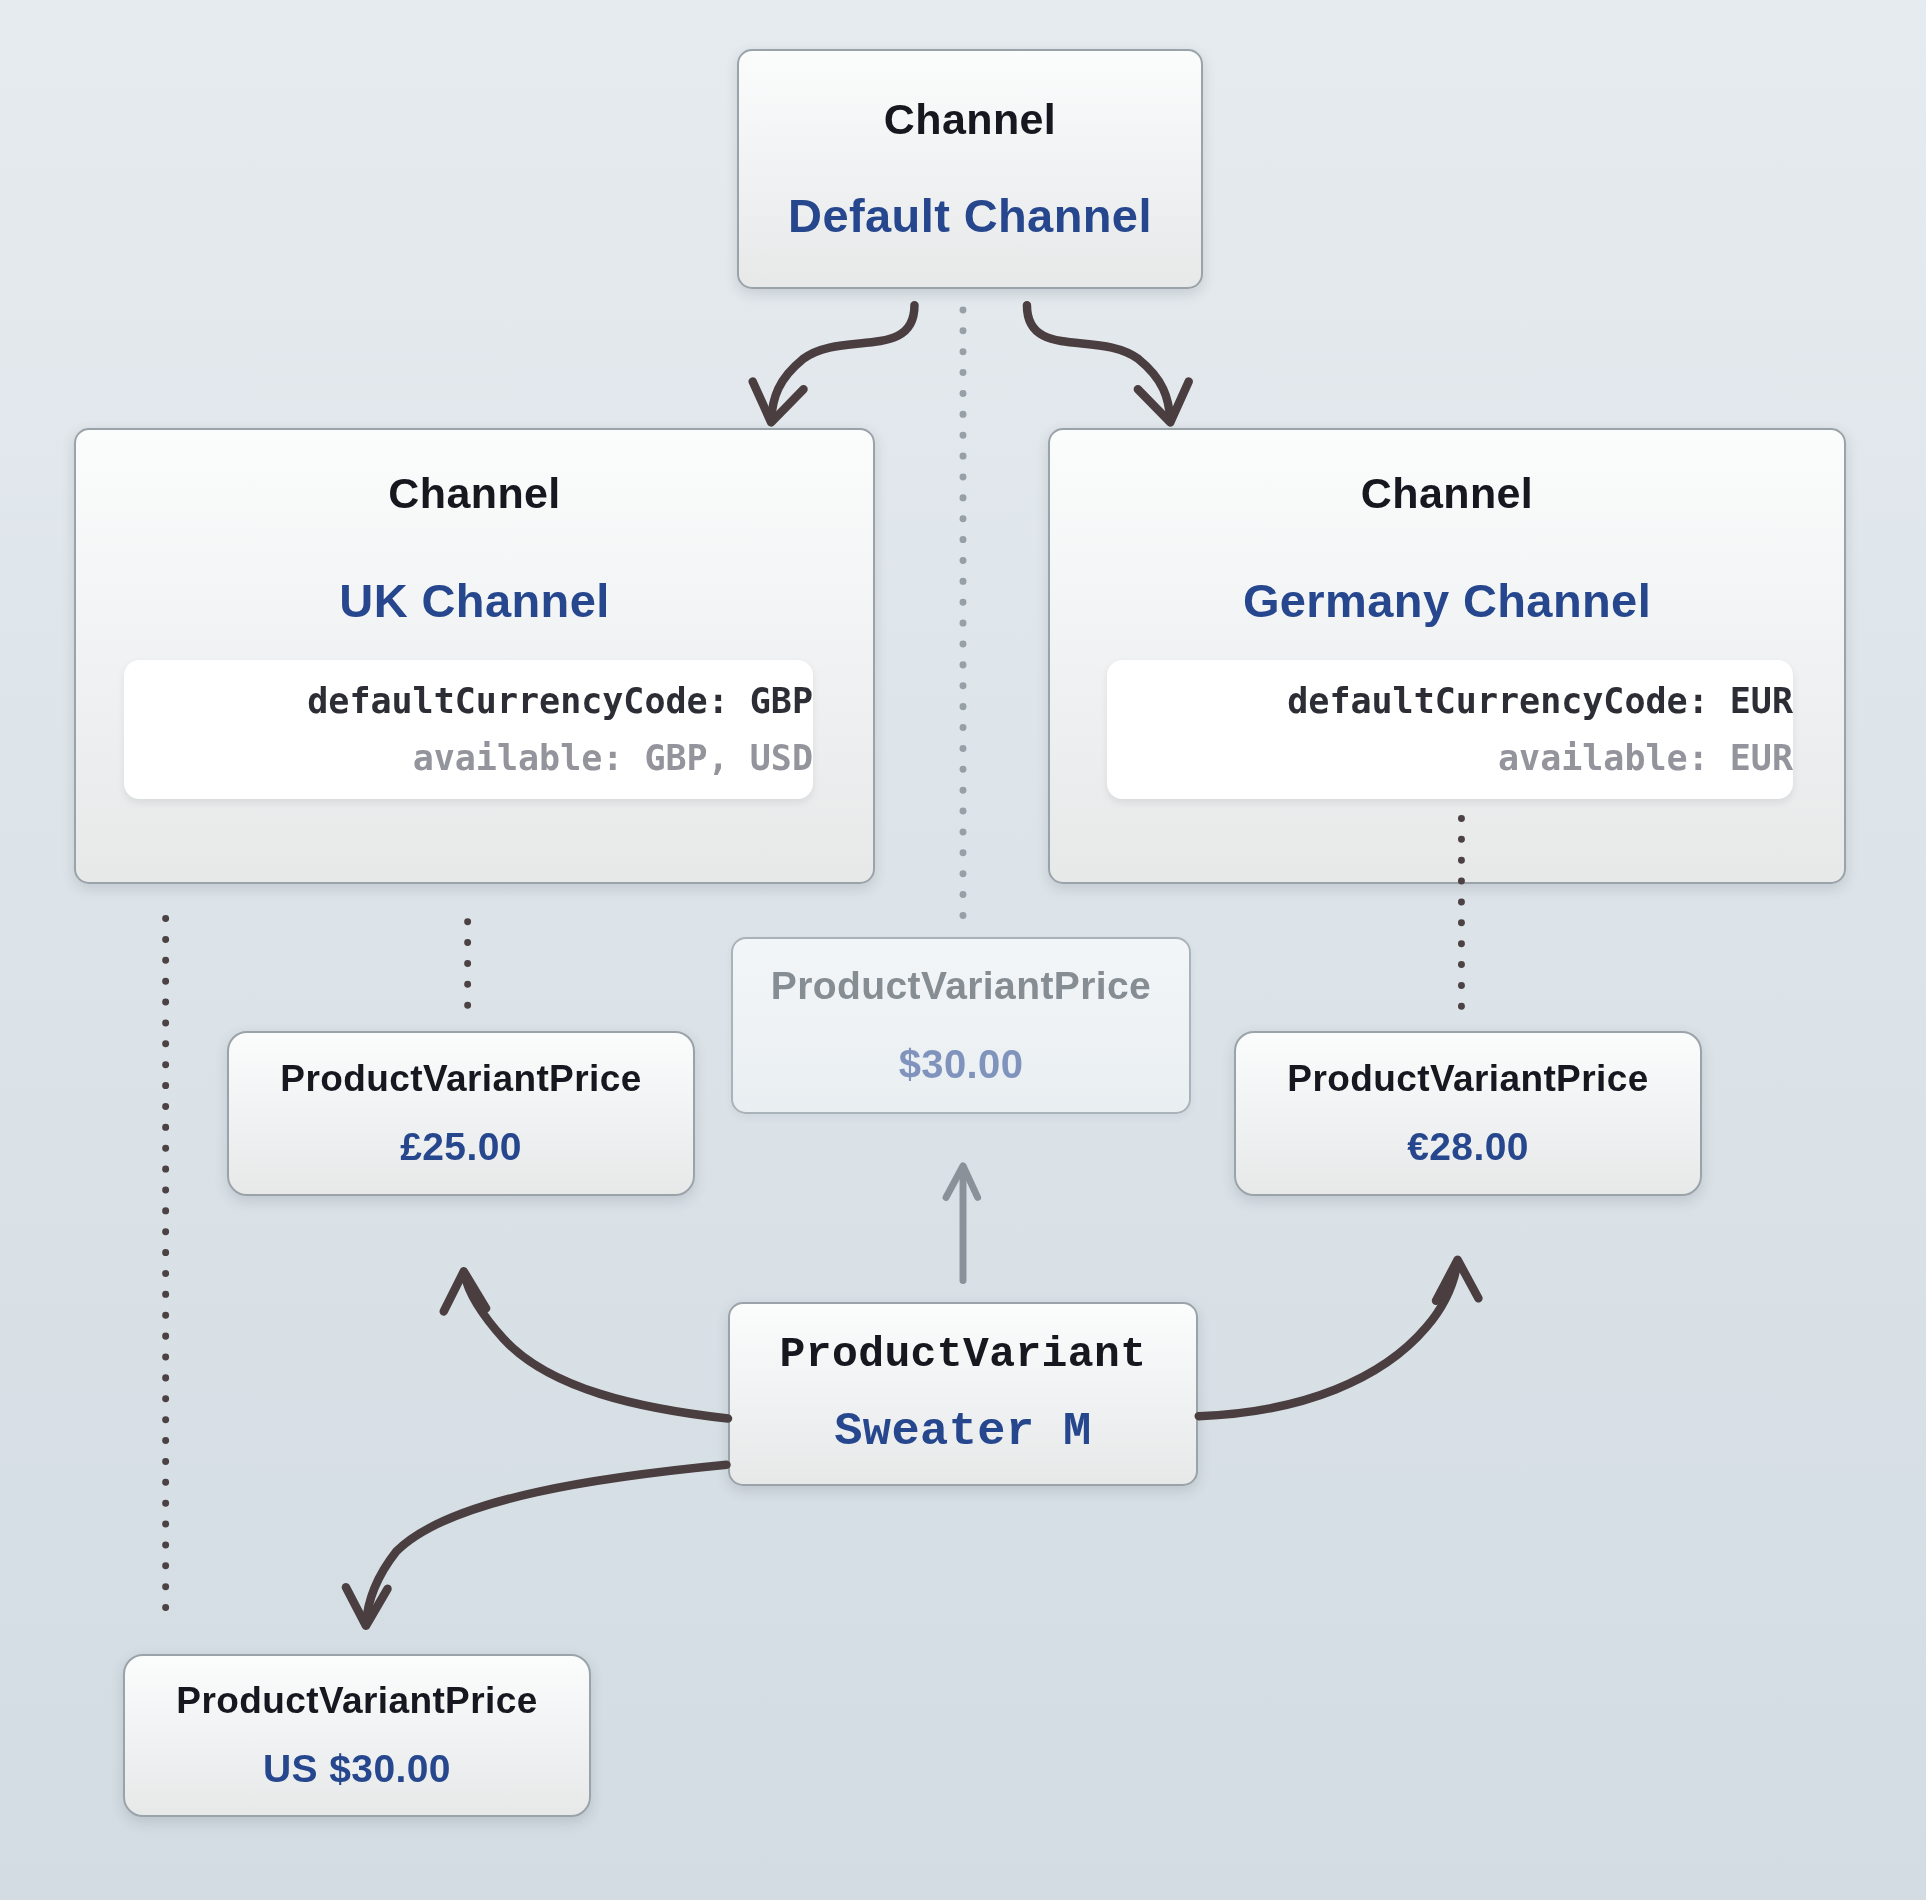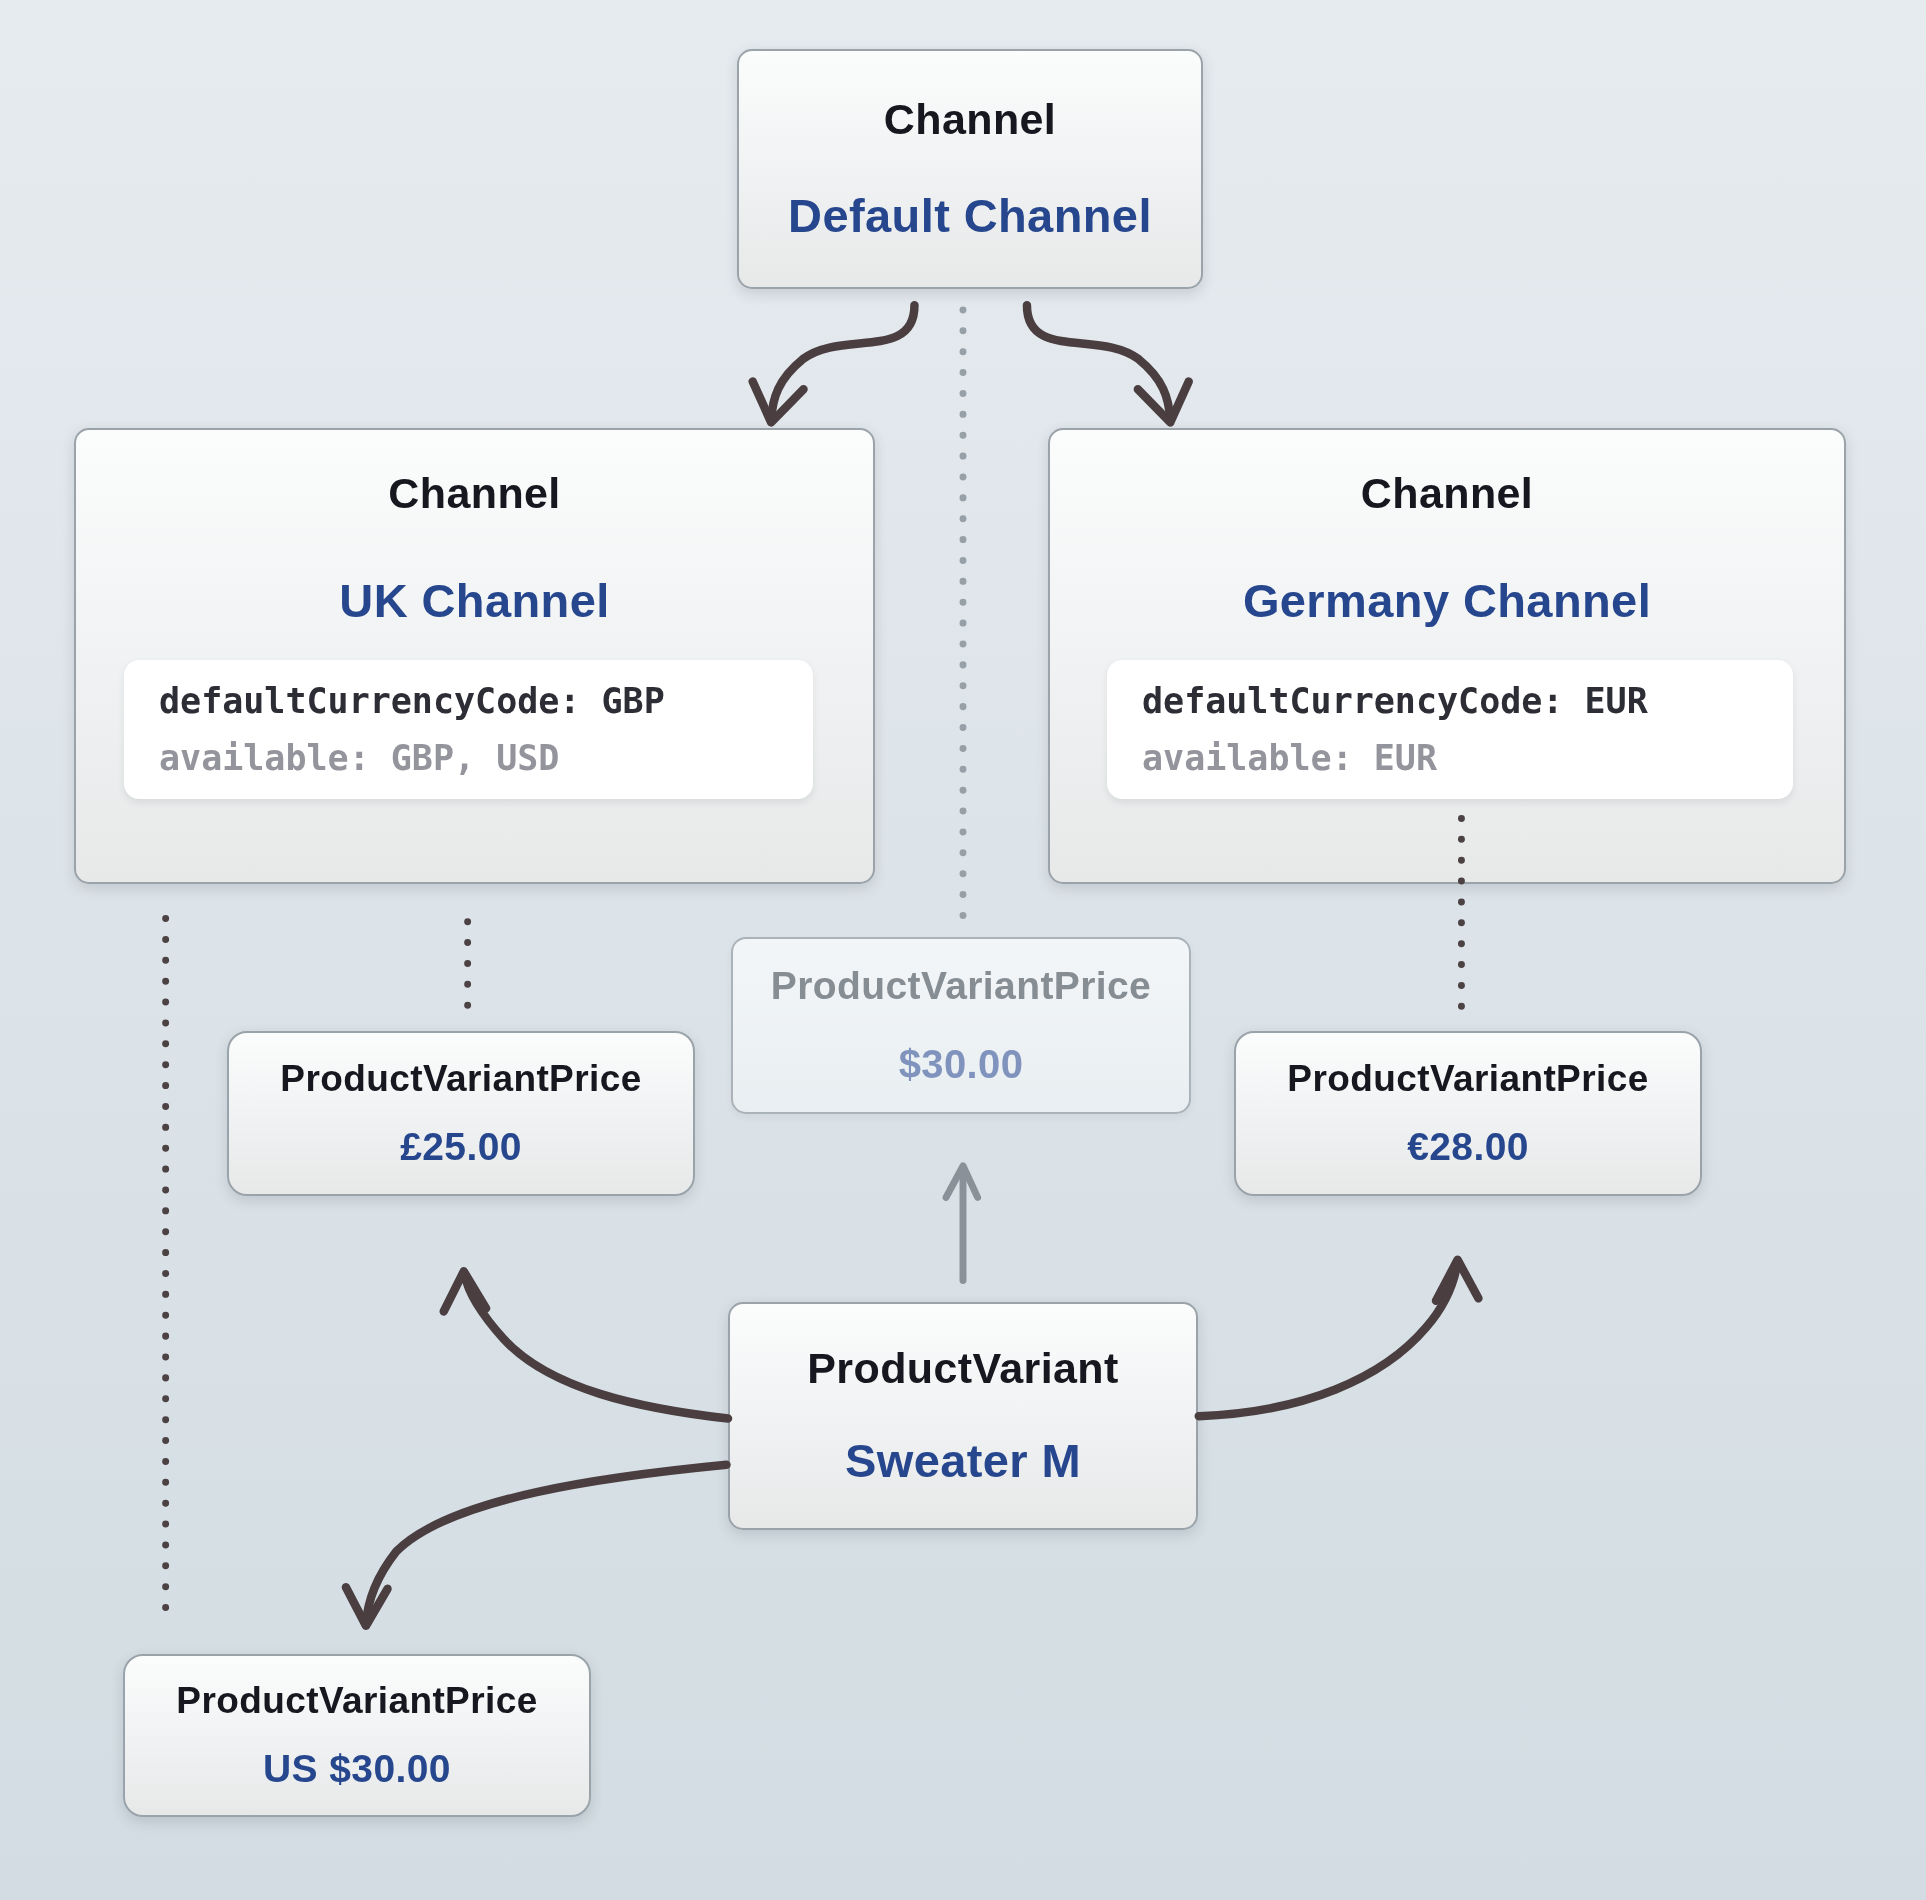--- a/index.html
+++ b/index.html
@@ -36,21 +36,21 @@
   
   .node.channel-big{justify-content:flex-start;padding-top:39px;}
   .node.channel-big .node-type{margin-top:0;}
   .node.channel-big .node-title{margin-top:55px;}
   .code-block{
     position:absolute;left:48px;right:60px;top:230px;height:139px;
     background:var(--code-bg);border-radius:15.4px;
     box-shadow:0 3.1px 7.7px rgba(55,65,75,0.10);
     display:flex;flex-direction:column;justify-content:center;
     padding:0 0 0 35px;box-sizing:border-box;
-    text-align:left;
+    text-align:right;
   }
   .code-line{font-family:"DejaVu Sans Mono","Liberation Mono",monospace;font-size:35px;line-height:57px;white-space:pre;}
   .code-line .k{font-weight:700;color:var(--code-dark);}
   .code-line .v{font-weight:700;color:var(--code-dark);}
   .code-line.muted .k,.code-line.muted .v{color:var(--code-gray);}
 
   
   .node.price{border-radius:20px;border-width:2.3px;}
   .node.price .node-type{font-size:37px;}
   .node.price .node-title{font-size:39px;}
@@ -108,21 +108,21 @@
   <div class="node price" style="left:227px;top:1031px;width:468px;height:165px;">
     <div class="node-type">ProductVariantPrice</div>
     <div class="node-title">£25.00</div>
   </div>
 
   <div class="node price" style="left:1234px;top:1031px;width:468px;height:165px;">
     <div class="node-type">ProductVariantPrice</div>
     <div class="node-title">€28.00</div>
   </div>
 
-  <div class="node" style="left:728px;top:1302px;width:470px;height:228px;">
+  <div class="node" style="left:728px;top:1302px;width:470px;height:184px;font-family:Liberation Mono, monospace;">
     <div class="node-type">ProductVariant</div>
     <div class="node-title">Sweater M</div>
   </div>
 
   <div class="node price" style="left:123px;top:1654px;width:468px;height:163px;">
     <div class="node-type">ProductVariantPrice</div>
     <div class="node-title">US $30.00</div>
   </div>
 
   <svg class="connectors" width="1926" height="1901" viewBox="0 0 2500 2467">

